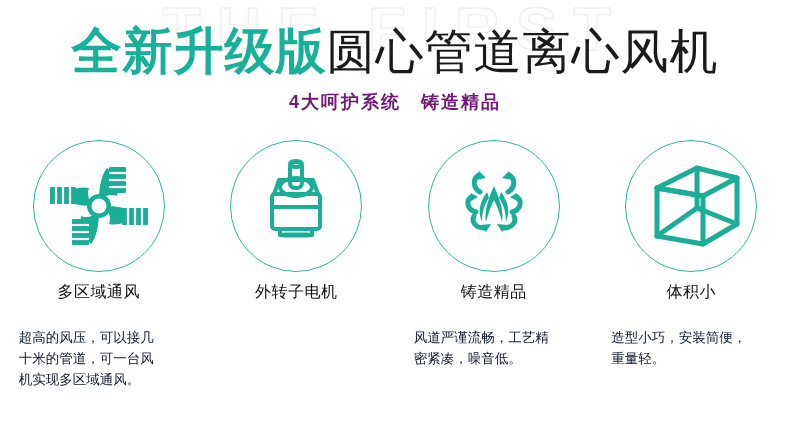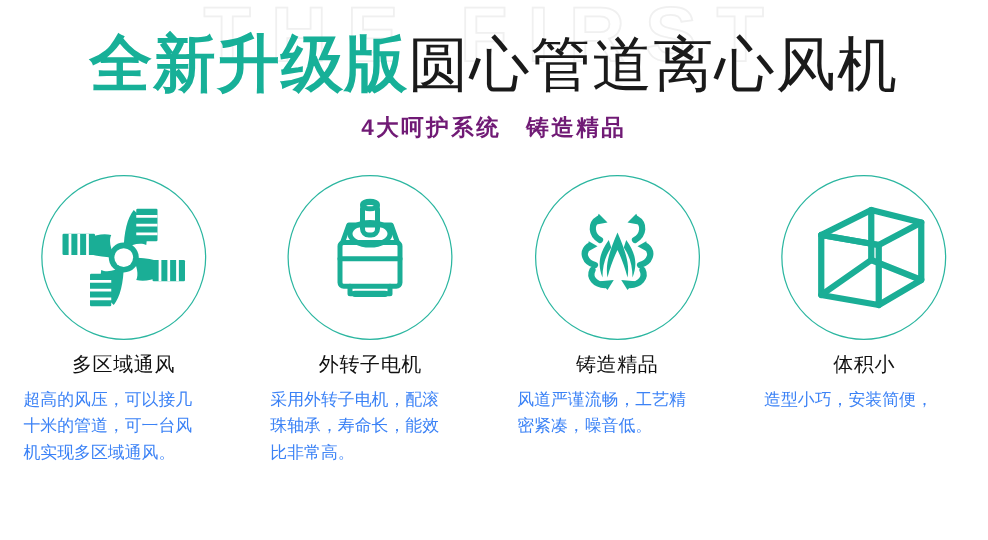--- a/index.html
+++ b/index.html
@@ -117,25 +117,25 @@
 
   .feature-title {
     margin-top: 10px;
     font-size: 16px;
     color: #111111;
     letter-spacing: 0.5px;
     white-space: nowrap;
   }
 
   .feature-desc {
-    margin-top: 7px;
+    margin-top: 25px;
     width: 160px;
     font-size: 13.5px;
     line-height: 1.55;
-    color: #3b82f6;
+    color: #0f172a;
     text-align: justify;
     text-justify: inter-ideograph;
   }
   .feature-desc .dline {
     display: block;
     white-space: nowrap;
   }
 </style>
 </head>
 <body>
@@ -204,25 +204,20 @@
               <ellipse cx="50" cy="31" rx="16" ry="9"></ellipse>
               <rect x="44" y="6" width="12" height="26" rx="5"></rect>
               <ellipse cx="50" cy="8" rx="6" ry="3"></ellipse>
               <path d="M34 73 L34 79 L66 79 L66 73"></path>
               <line x1="38" y1="79" x2="62" y2="79" stroke-width="5"></line>
             </g>
           </svg>
         </span>
       </div>
       <div class="feature-title">外转子电机</div>
-      <div class="feature-desc">
-        <span class="dline">采用外转子电机，配滚</span>
-        <span class="dline">珠轴承，寿命长，能效</span>
-        <span class="dline">比非常高。</span>
-      </div>
     </div>
 
     <div class="feature">
       <div class="icon-ring">
         <span>
           <svg width="100" height="100" viewBox="0 0 100 100">
             <g fill="#1aae96">
               <path d="M50 30 C44 44 40 55 42 66 C44 58 47 50 50 44 C53 50 56 58 58 66 C60 55 56 44 50 30 Z"></path>
               <path d="M43 36 C35 47 34 56 38 66 C38 57 40 49 45 42 Z"></path>
               <path d="M57 36 C65 47 66 56 62 66 C62 57 60 49 55 42 Z"></path>
@@ -265,17 +260,18 @@
               <line x1="56" y1="12" x2="56" y2="52"></line>
               <line x1="56" y1="52" x2="16" y2="80"></line>
               <line x1="56" y1="52" x2="96" y2="68"></line>
             </g>
           </svg>
         </span>
       </div>
       <div class="feature-title">体积小</div>
       <div class="feature-desc">
         <span class="dline">造型小巧，安装简便，</span>
+        <span class="dline">重量轻。</span>
       </div>
     </div>
 
   </div>
 </div>
 
 </body></html>

